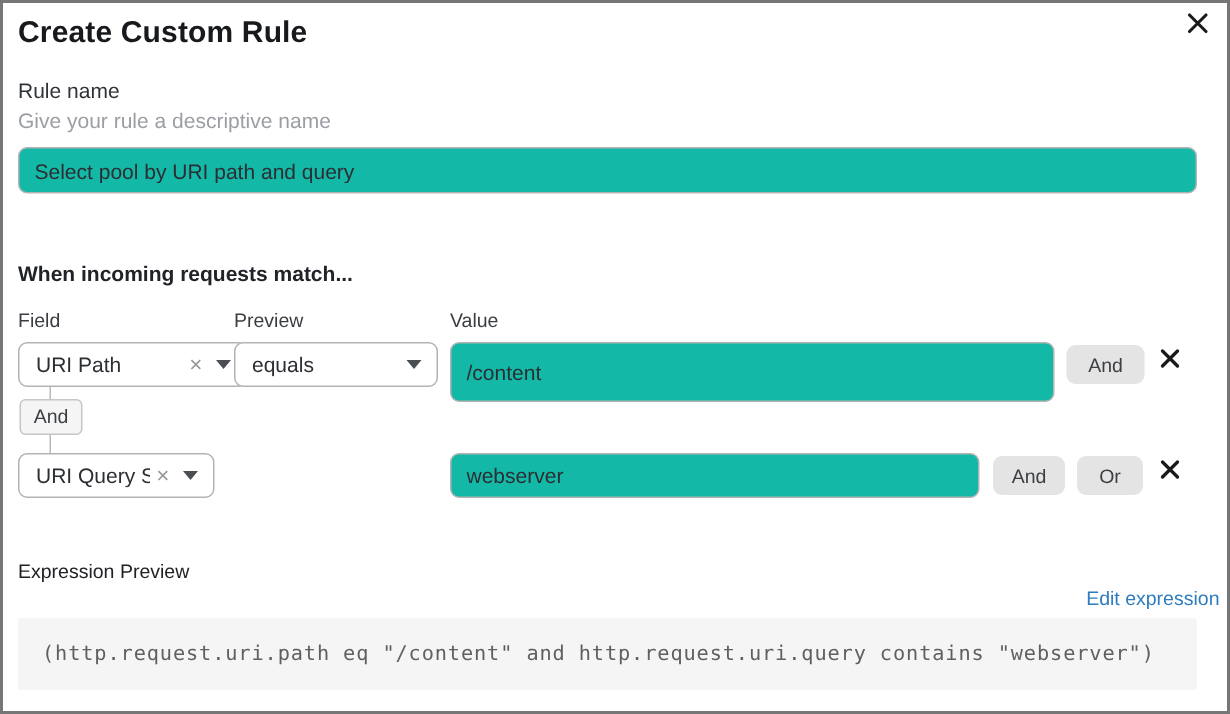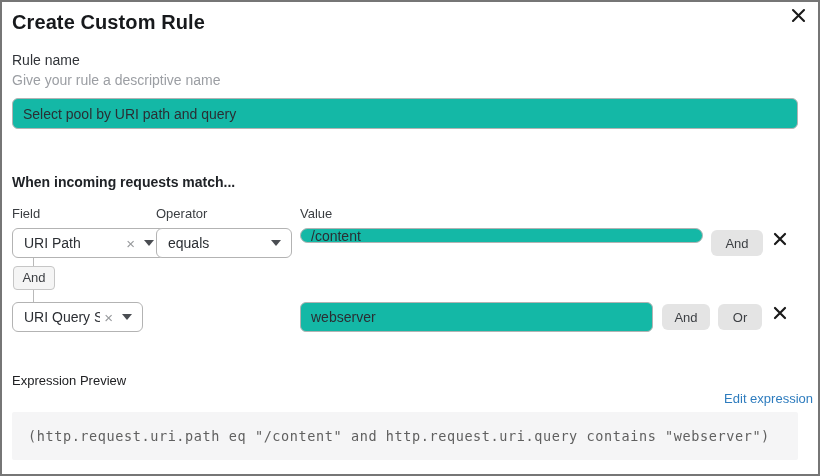--- a/index.html
+++ b/index.html
@@ -67,33 +67,33 @@
     </svg>
   </button>
 
   <div class="abs field-label" style="left:10px; top:50px;">Rule name</div>
   <div class="abs helper-text" style="left:10px; top:70px;">Give your rule a descriptive name</div>
   <input class="abs text-input" style="left: 10px; top: 96px; width: 786px;" type="text" value="Select pool by URI path and query">
 
   <div class="abs section-heading" style="left:10px; top:172px;">When incoming requests match...</div>
 
   <div class="abs col-label" style="left:10px;  top:204px;">Field</div>
-  <div class="abs col-label" style="left:154px; top:204px;">Operator</div>
+  <div class="abs col-label" style="left:154px; top:204px;">Preview</div>
   <div class="abs col-label" style="left:298px; top:204px;">Value</div>
 
   <div class="abs select" style="left:10px; top:226px; width:153px;">
     <span class="sel-text">URI Path</span>
     <span class="clear-x">×</span>
     <span class="caret"></span>
   </div>
   <div class="abs select" style="left:154px; top:226px; width:136px;">
     <span class="sel-text">equals</span>
     <span class="caret"></span>
   </div>
-  <input class="abs text-input" style="left: 298px; top: 226px; width: 403px; height: 15px; border-radius: 12px;" type="text" value="/content">
+  <input class="abs text-input" style="left: 298px; top: 226px; width: 403px; height: 40px;" type="text" value="/content">
   <button class="abs gray-btn" style="left: 709px; top: 228px; width: 52px; background: rgb(228, 228, 228);">And</button>
   <button class="abs x-btn" style="left:769px; top:228px;" aria-label="Remove condition">
     <svg width="14" height="14" viewBox="0 0 14 14">
       <path d="M2 2 L12 12 M12 2 L2 12" stroke="#1a1a1a" stroke-width="2.2" stroke-linecap="round" fill="none"></path>
     </svg>
   </button>
 
   <div class="abs conn-line" style="left:31px; top:256px; height:8px;"></div>
   <div class="abs conn-pill" style="left:11px; top:264px;">And</div>
   <div class="abs conn-line" style="left:31px; top:288px; height:12px;"></div>

